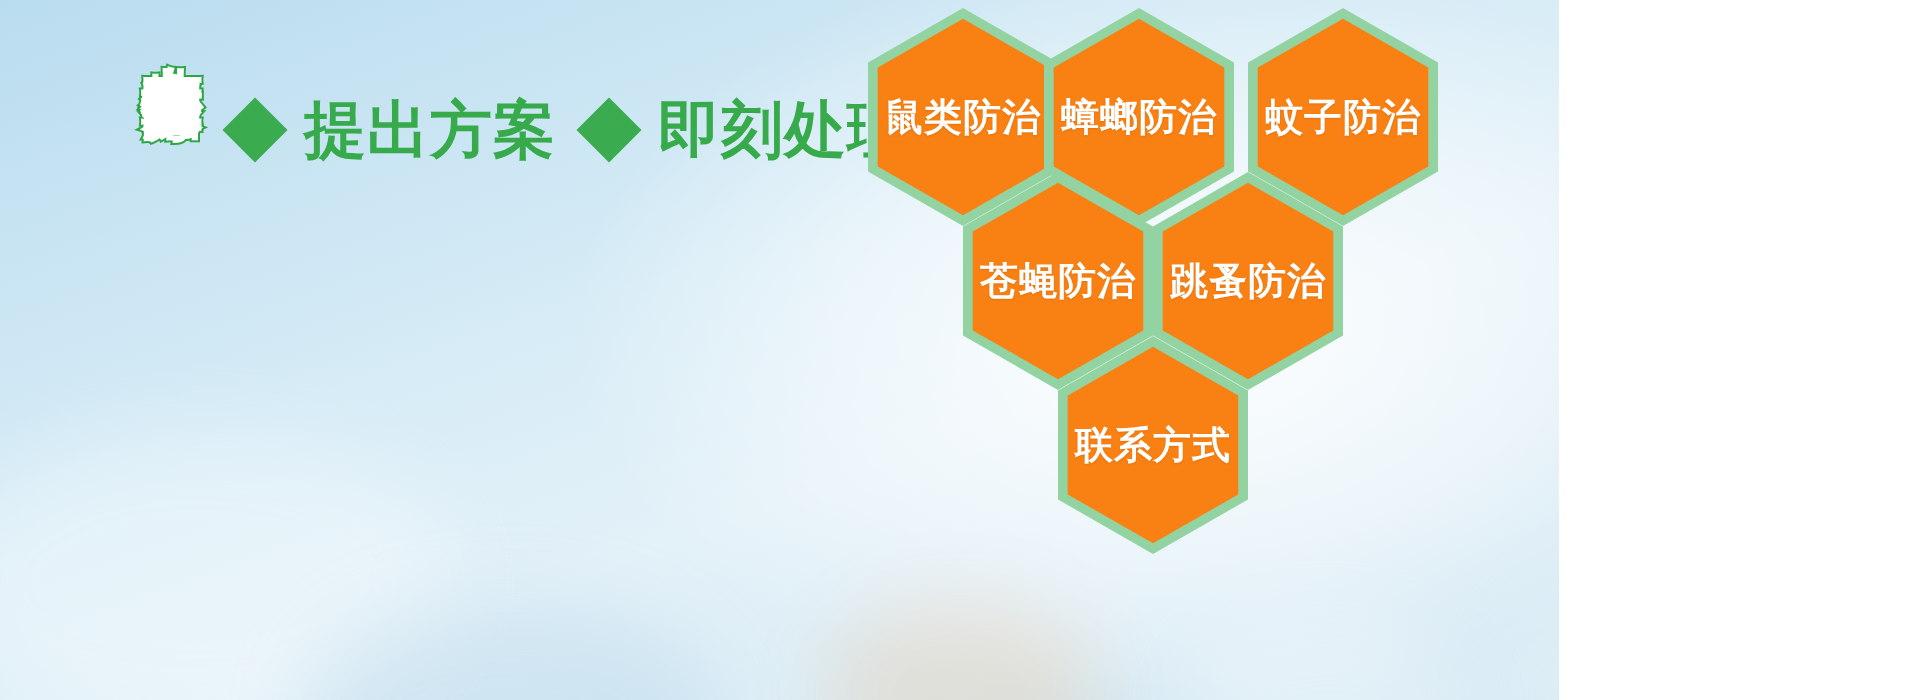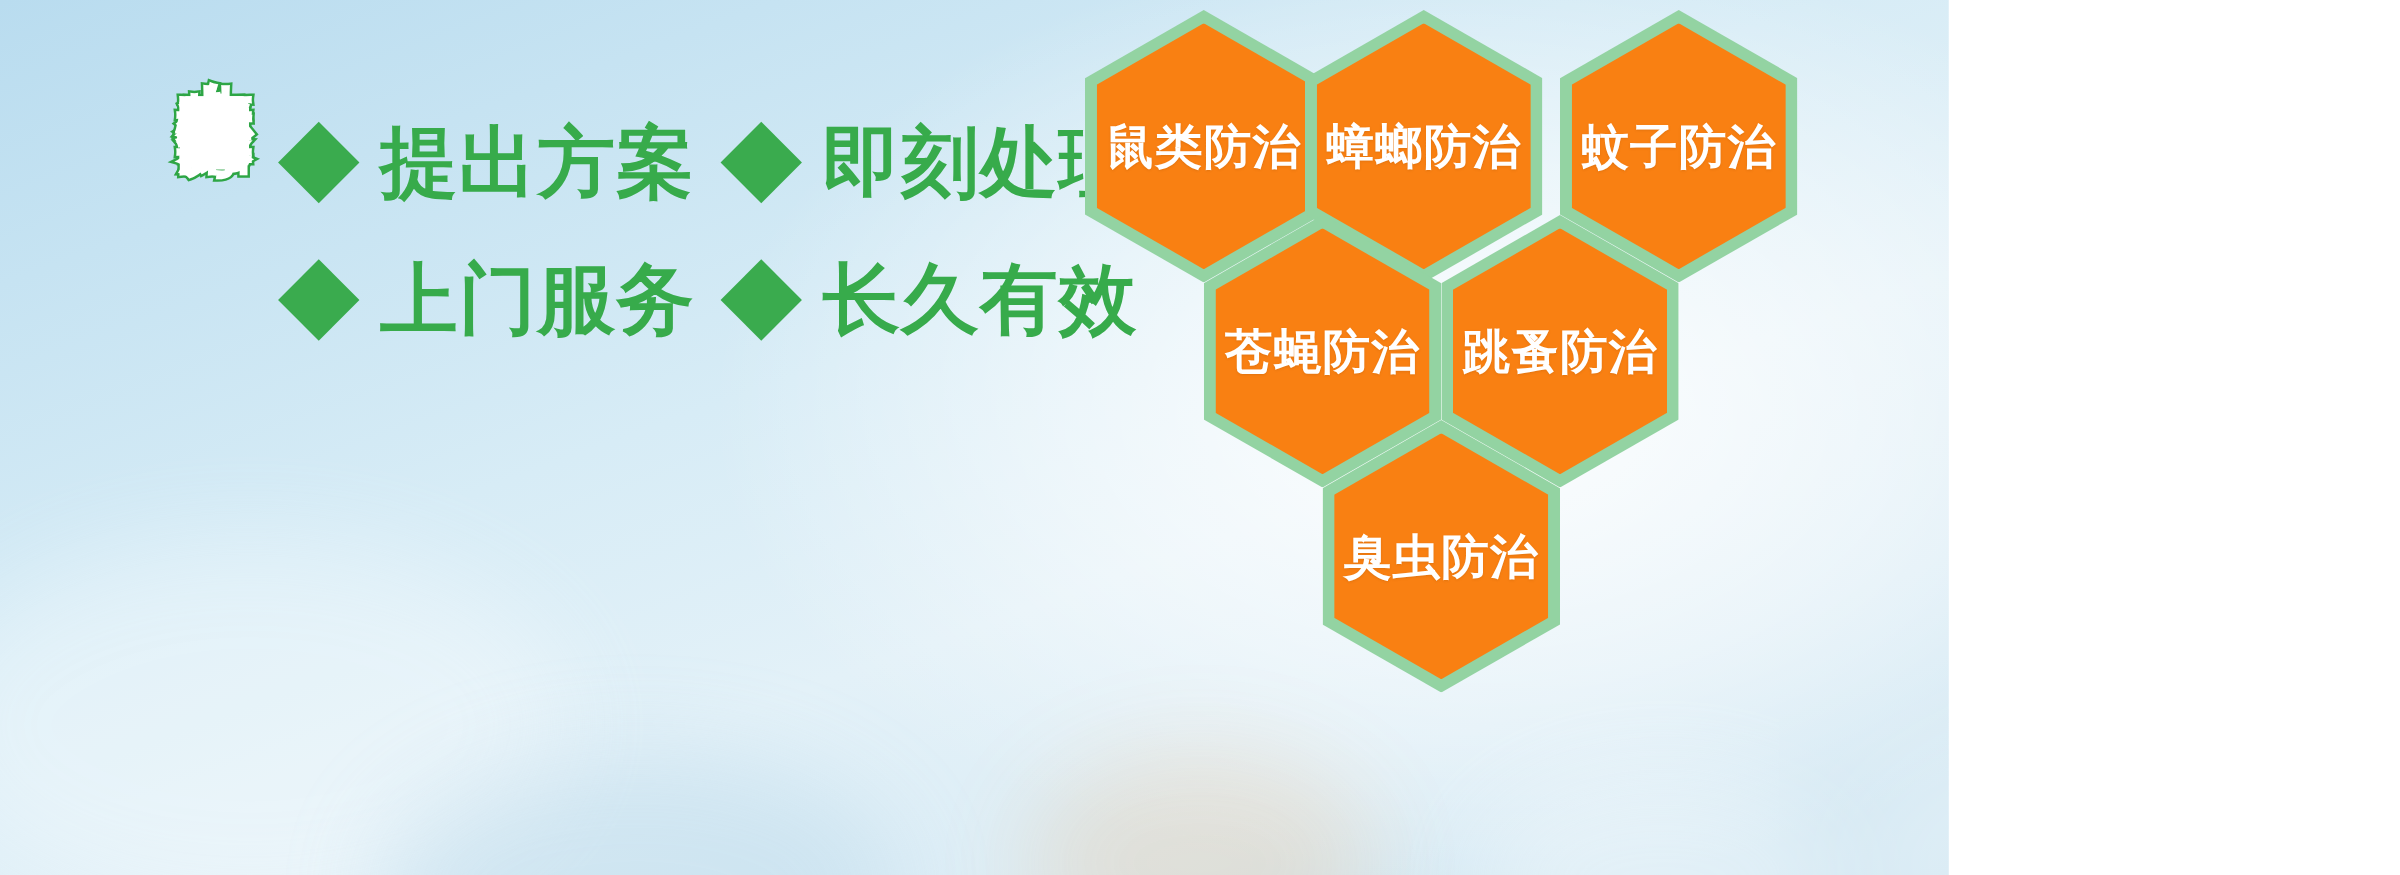--- a/index.html
+++ b/index.html
@@ -113,26 +113,20 @@
 
   <div id="vertical-title">专业有害生物防治服务</div>
 
   <div class="feature-row" id="feature-row-1">
     <span class="diamond"></span>
     <span class="feature-text">提出方案</span>
     <span class="diamond"></span>
     <span class="feature-text">即刻处理</span>
   </div>
 
-  <div class="feature-row" id="feature-row-2">
-    <span class="diamond"></span>
-    <span class="feature-text">上门服务</span>
-    <span class="diamond"></span>
-    <span class="feature-text">长久有效</span>
-  </div>
 
 
   <div id="honeycomb">
 
     <div class="hex" style="left:8px;top:8px;">
       <div class="outer"></div>
       <div class="inner"></div>
       <div class="hex-label">鼠类防治</div>
     </div>
 
@@ -157,19 +151,19 @@
     <div class="hex" style="left:293px;top:172px;">
       <div class="outer"></div>
       <div class="inner"></div>
       <div class="hex-label">跳蚤防治</div>
     </div>
 
 
     <div class="hex" style="left:198px;top:336px;">
       <div class="outer"></div>
       <div class="inner"></div>
-      <div class="hex-label">臭虫防治</div>
+      <div class="hex-label">联系方式</div>
     </div>
 
 
   </div>
 
 </div>
 
 </body></html>

